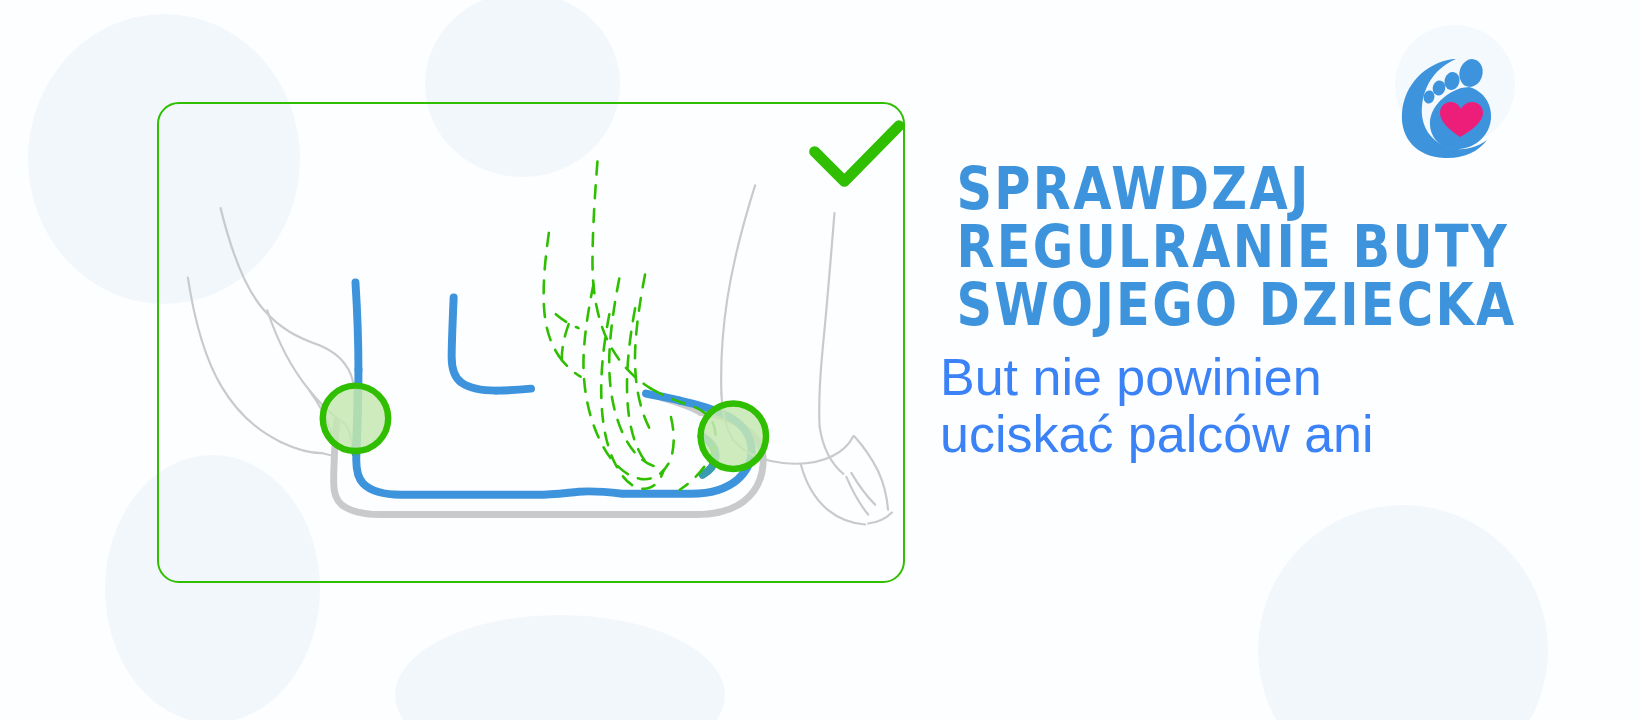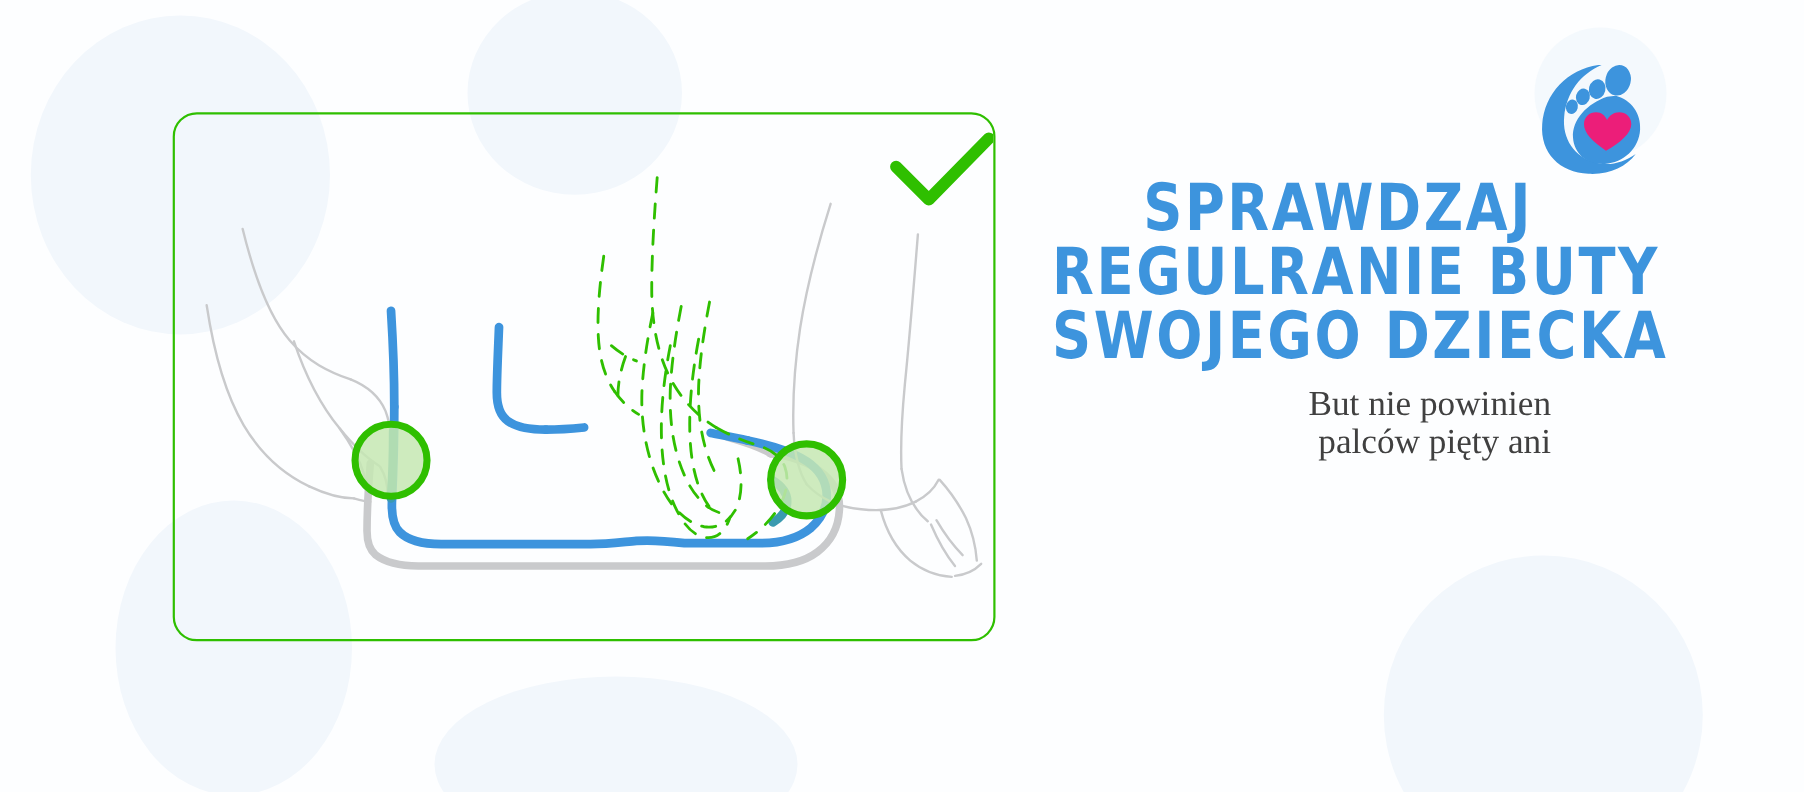--- a/index.html
+++ b/index.html
@@ -53,42 +53,41 @@
     width: 100%;
     height: 100%;
   }
 
   
   #text-column {
     position: absolute;
     left: 940px;
     top: 160px;
     width: 470px;
-    text-align: right;
+    text-align: left;
   }
   #headline {
     color: #3d94dd;
     font-family: "DejaVu Sans Condensed", "Liberation Sans Narrow", "Liberation Sans", sans-serif;
     font-weight: 700;
     font-size: 59px;
     line-height: 0.98;
     letter-spacing: 2.5px;
     text-transform: uppercase;
     margin: 0;
     transform: scaleX(0.93);
     transform-origin: center;
   }
   #headline .hl-line { display: block; white-space: nowrap; }
   #subtitle {
     margin: 16px 0 0 0;
-    color: #404040;
-    font-size: 32px;
+    color: #3b82f6;
+    font-size: 52px;
     line-height: 1.08;
     font-weight: 400;
-    font-family: Liberation Serif, serif;
   }
   #subtitle .sub-line { display: block; }
 
   
   #brand-logo {
     position: absolute;
     left: 1391px;
     top: 53px;
     width: 110px;
     height: 110px;
@@ -219,21 +218,21 @@
   </div>
 
   <div id="text-column">
     <h1 id="headline">
       <span class="hl-line">SPRAWDZAJ</span>
       <span class="hl-line">REGULRANIE BUTY</span>
       <span class="hl-line">SWOJEGO DZIECKA</span>
     </h1>
     <p id="subtitle">
       <span class="sub-line">But nie powinien</span>
-      <span class="sub-line">palców pięty ani</span>
+      <span class="sub-line">uciskać palców ani</span>
     </p>
   </div>
 
   <div id="brand-logo">
     <svg viewBox="0 0 110 110" xmlns="http://www.w3.org/2000/svg">
 
       <path d="M 62,6
                C 34,10 13,32 11,60
                C 9,86 27,104 53,105
                C 72,106 87,99 96,87

